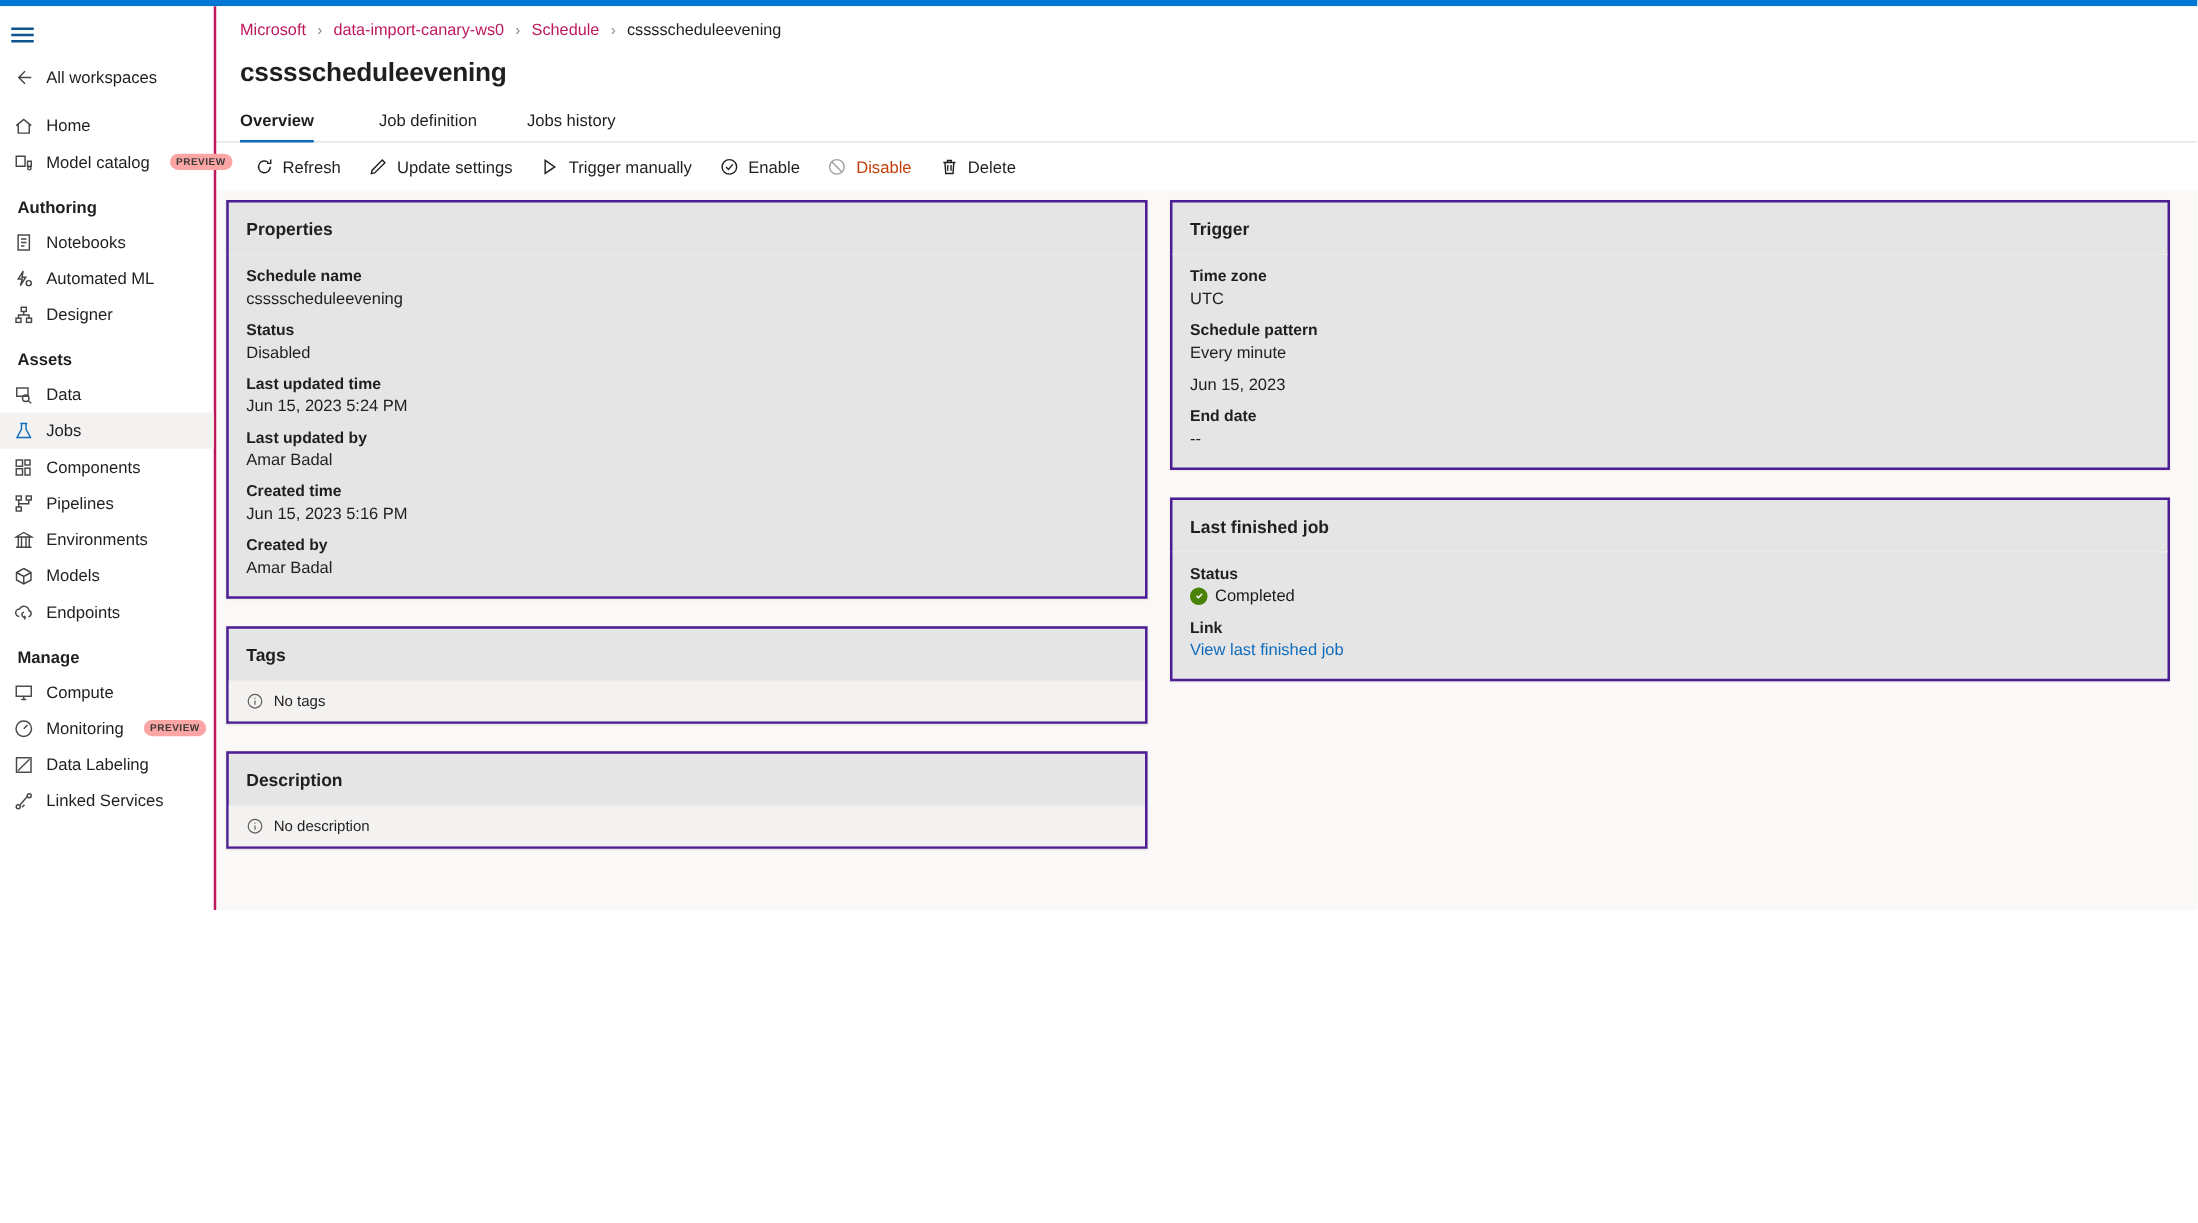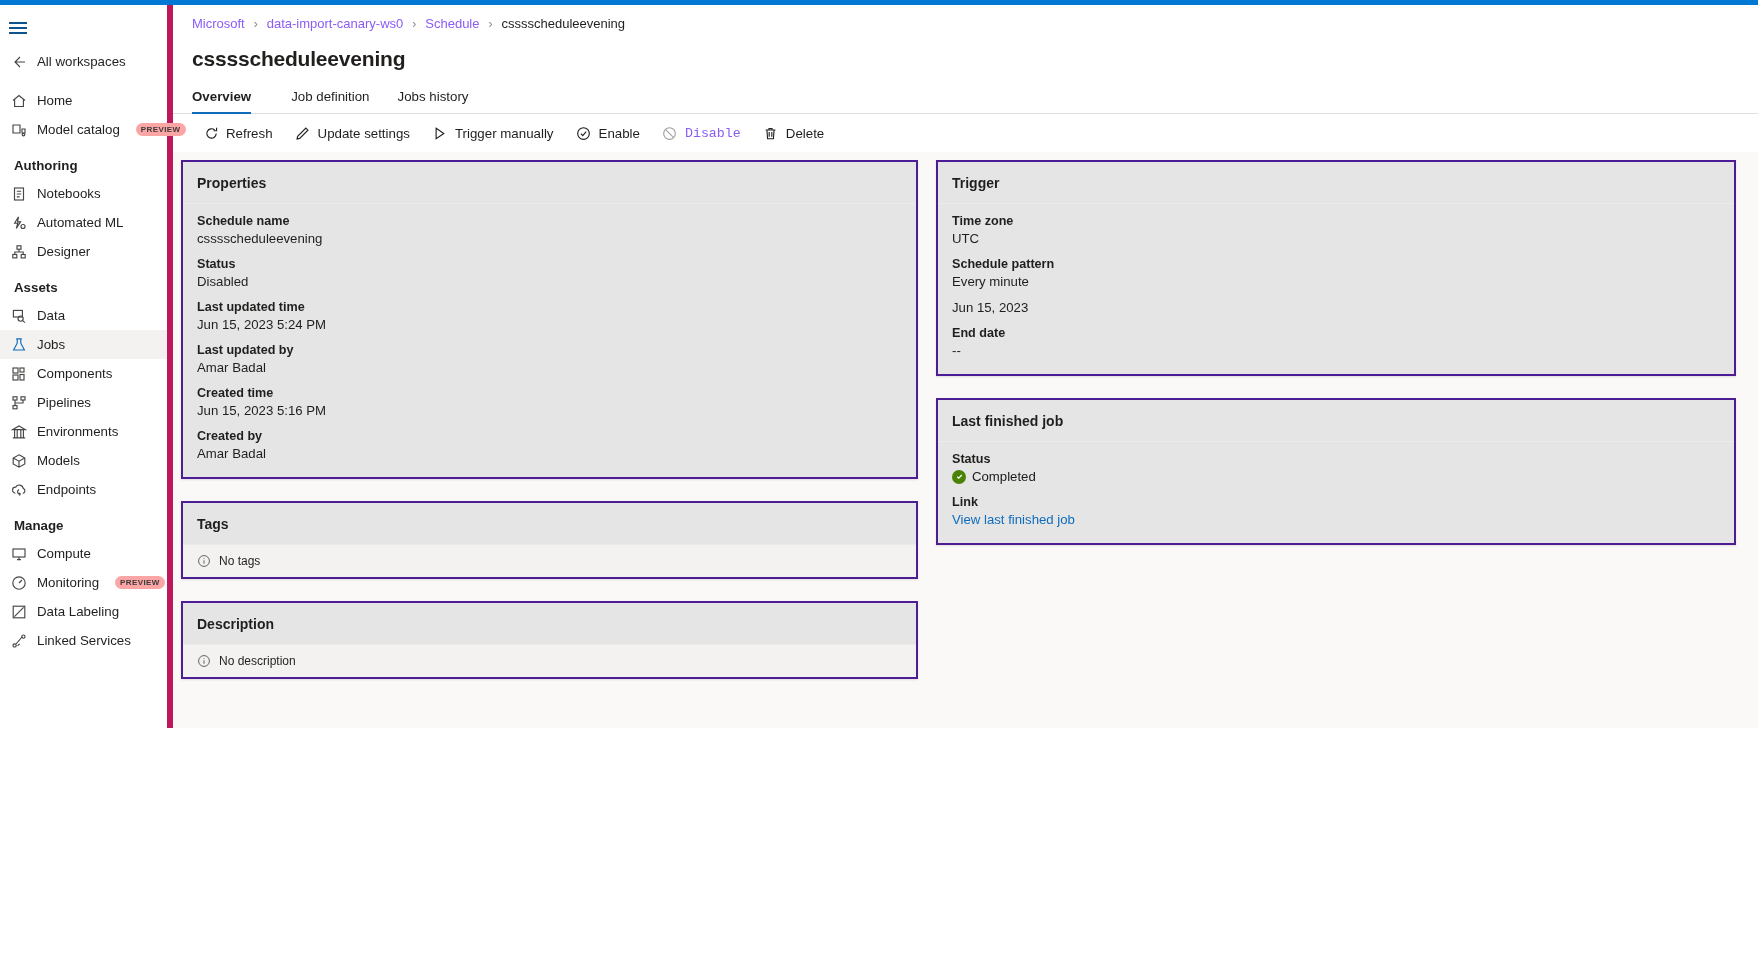--- a/index.html
+++ b/index.html
@@ -10,21 +10,21 @@
     color: #1b1a19;
     overflow: hidden;
   }
   .topbar { height: 5px; background: #0078d4; width: 100%; }
   .shell { display: flex; height: 973px; }
 
   
   .sidebar {
     width: 173px; min-width: 173px;
     background: #ffffff;
-    border-right: 6px solid #be185d;
+    border-right: 2px solid #be185d;
     padding-top: 6px;
     position: relative;
     height: 723px;
   }
   .hamburger { padding: 8px 0 10px 9px; cursor: pointer; width: 40px; }
   .hamburger span { display: block; width: 18px; height: 2px; background: #0f548c; margin: 3px 0; }
   .nav-row {
     display: flex; align-items: center;
     height: 29px; padding-left: 10px;
     font-size: 13.3px; color: #201f1e; cursor: pointer;
@@ -47,49 +47,49 @@
     padding: 2px 5px; border-radius: 9px; margin-left: 6px;
     text-transform: uppercase;
   }
 
   
   .main { flex: 1; background: #ffffff; display: flex; flex-direction: column; height: 723px; }
   .breadcrumb {
     display: flex; align-items: center; gap: 9px;
     padding: 11px 0 0 19px; font-size: 13px;
   }
-  .bc-link { color: #8b5cf6; cursor: pointer; }
+  .bc-link { color: #be185d; cursor: pointer; }
   .bc-current { color: #201f1e; }
   .bc-sep { color: #8a8886; font-size: 12px; }
   .page-title {
     font-size: 21px; font-weight: 700; color: #201f1e;
     padding: 16px 0 0 19px; letter-spacing: -.2px;
   }
-  .tabs { display: flex; gap: 4px; padding: 18px 0 0 19px; border-bottom: 1px solid #e1dfdd; }
+  .tabs { display: flex; gap: 16px; padding: 18px 0 0 19px; border-bottom: 1px solid #e1dfdd; }
   .tab {
     font-size: 13.3px; color: #201f1e; cursor: pointer;
     padding: 0 12px 9px 12px; position: relative;
   }
   .tab:first-child { padding-left: 0; margin-right: 12px; }
   .tab.active { font-weight: 600; }
   .tab.active::after {
     content: ""; position: absolute; left: 0; right: 12px; bottom: -1px;
     height: 2px; background: #0f6cbd;
   }
   .tab:first-child.active::after { left: 0; right: 12px; }
   .toolbar {
     display: flex; align-items: center; gap: 0;
     padding: 9px 0 9px 19px; height: 38px;
   }
   .tb-btn {
     display: flex; align-items: center; gap: 7px;
     font-size: 13.3px; color: #201f1e; cursor: pointer;
     padding: 5px 11px; border-radius: 2px; white-space: nowrap;
   }
-  .tb-btn.disabled { color: #8b5cf6; cursor: default; font-family: Liberation Mono, monospace; }
+  .tb-btn.disabled { color: #c2410c; cursor: default; }
   .tb-ico { width: 16px; height: 16px; display: flex; align-items: center; justify-content: center; }
   .tb-ico svg { width: 15px; height: 15px; fill: none; stroke: #201f1e; stroke-width: 1.2; }
   .tb-btn.disabled .tb-ico svg { stroke: #a19f9d; }
 
   
   .content {
     flex: 1; background: #faf9f8;
     padding: 8px 0 0 8px;
     display: flex; gap: 18px; align-items: flex-start;
     overflow: hidden;

